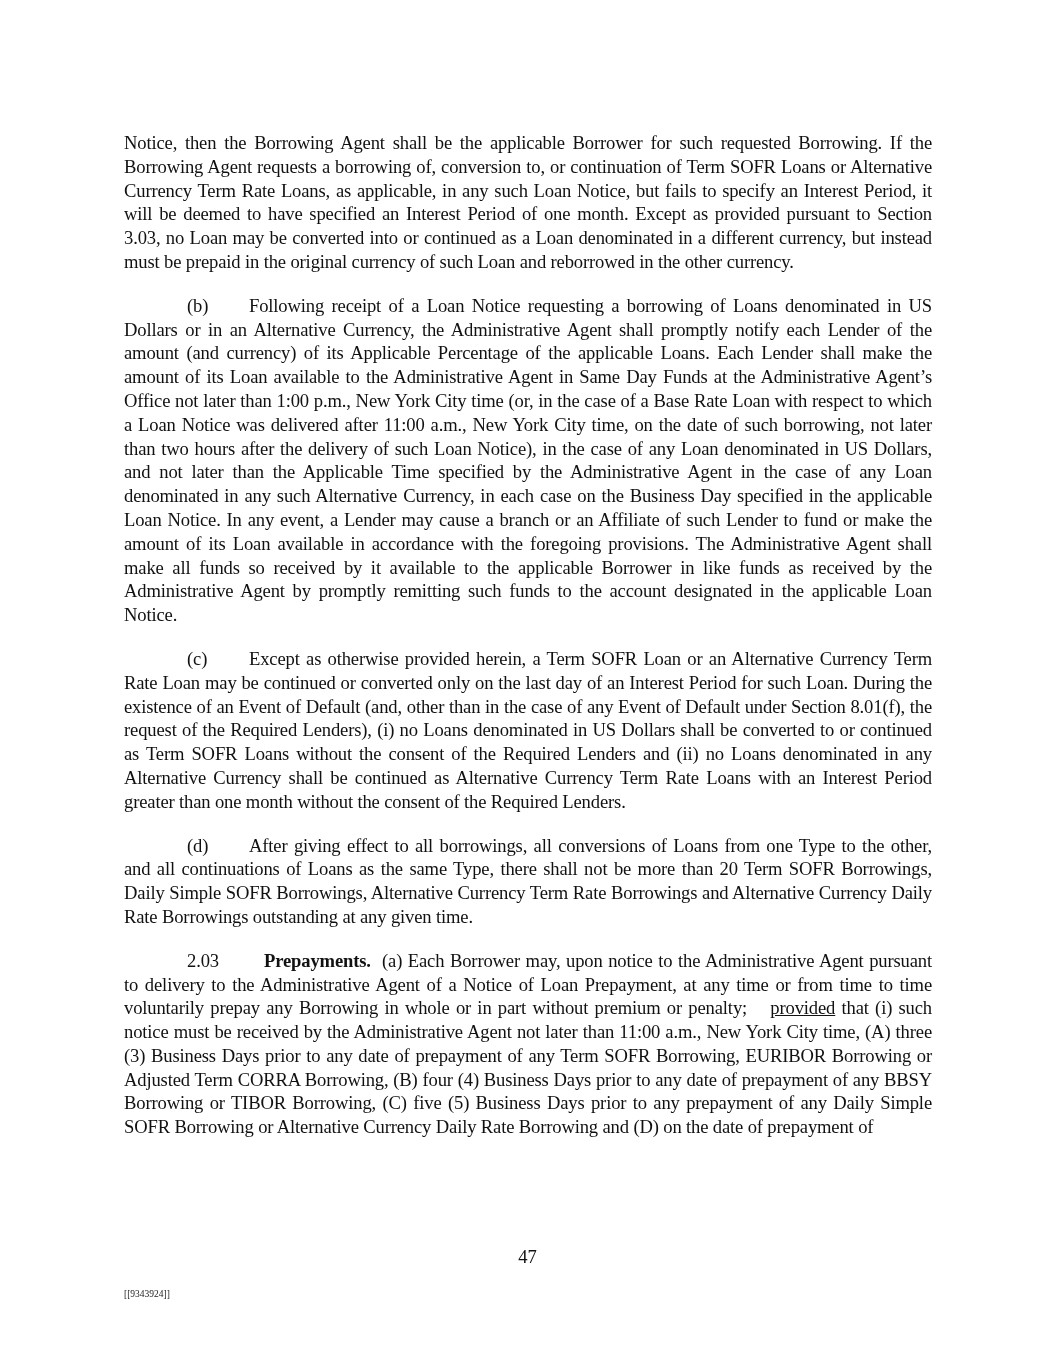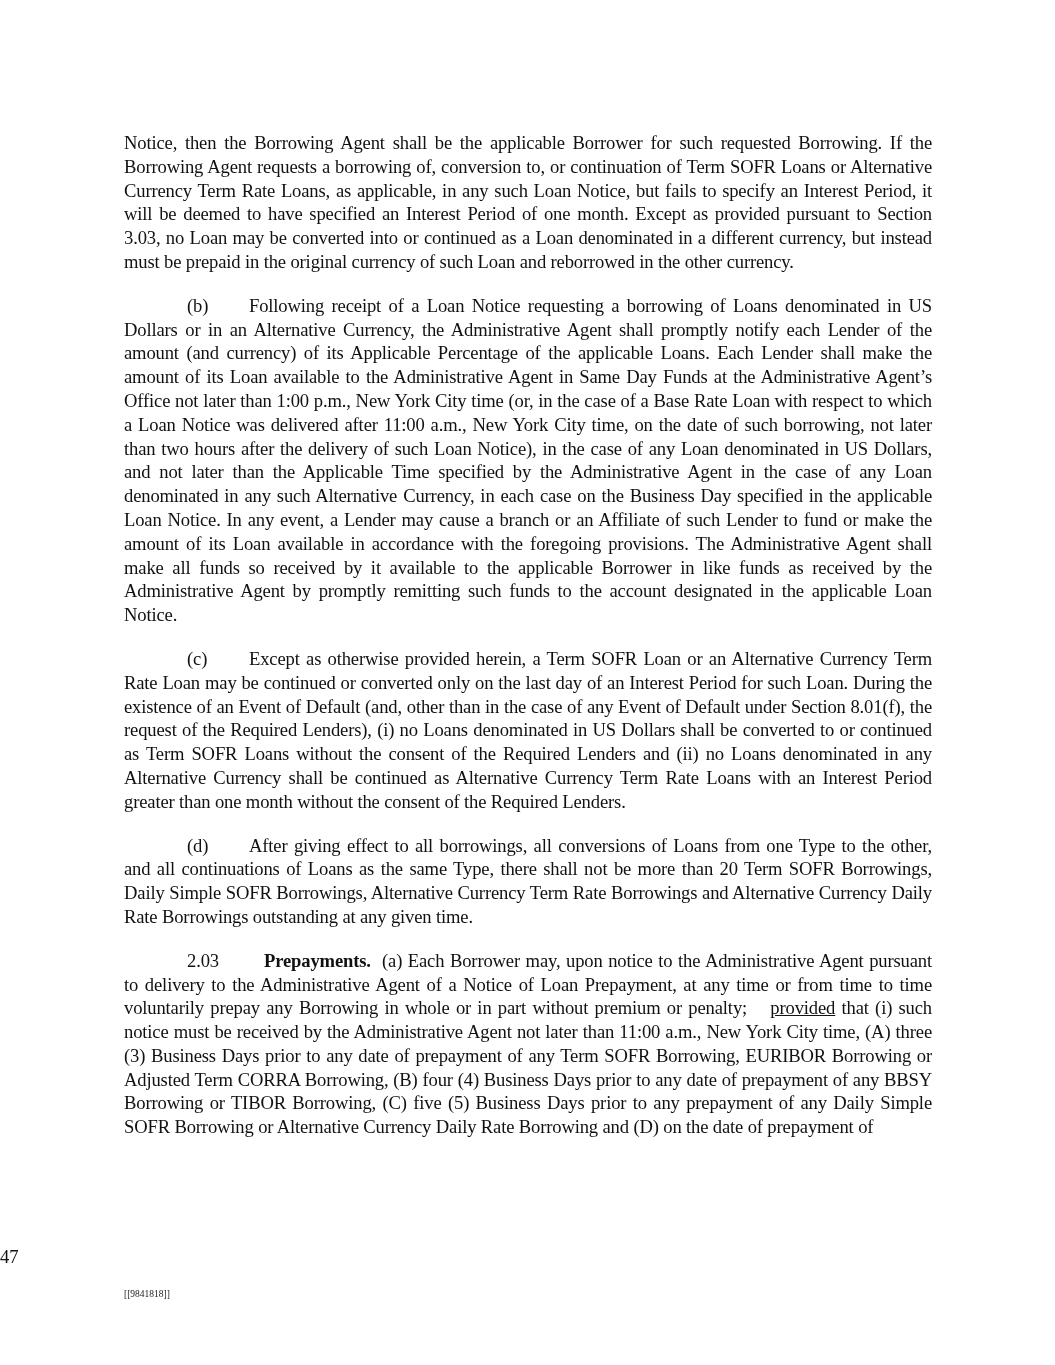--- a/index.html
+++ b/index.html
@@ -57,20 +57,21 @@
     }
     .u {
       text-decoration: underline;
       margin-left: 17px;
     }
     .page-number {
       position: absolute;
       top: 1246px;
       left: 0;
       width: 1055px;
+      text-align: center;
       font-size: 18.6px;
     }
     .doc-id {
       position: absolute;
       left: 124px;
       top: 1289px;
       font-size: 9.5px;
       color: #222;
     }
   </style>
@@ -87,15 +88,15 @@
 
     <p class="para indent"><span class="label">(c)</span><span>Except as otherwise provided herein, a Term SOFR Loan or an Alternative Currency Term Rate Loan may be continued or converted only on the last day of an Interest Period for such Loan.  During the existence of an Event of Default (and, other than in the case of any Event of Default under Section 8.01(f), the request of the Required Lenders), (i) no Loans denominated in US Dollars shall be converted to or continued as Term SOFR Loans without the consent of the Required Lenders and (ii) no Loans denominated in any Alternative Currency shall be continued as Alternative Currency Term Rate Loans with an Interest Period greater than one month without the consent of the Required Lenders.</span></p>
 
     <p class="para indent"><span class="label">(d)</span><span>After giving effect to all borrowings, all conversions of Loans from one Type to the other, and all continuations of Loans as the same Type, there shall not be more than 20 Term SOFR Borrowings, Daily Simple SOFR Borrowings, Alternative Currency Term Rate Borrowings and Alternative Currency Daily Rate Borrowings outstanding at any given time.</span></p>
 
     <p class="para indent"><span class="sec-num">2.03</span><span class="sec-title">Prepayments.</span>&nbsp; <span>(a) Each Borrower may, upon notice to the Administrative Agent pursuant to delivery to the Administrative Agent of a Notice of Loan Prepayment, at any time or from time to time voluntarily prepay any Borrowing in whole or in part without premium or penalty; </span><span class="u">provided</span><span> that (i) such notice must be received by the Administrative Agent not later than 11:00 a.m., New York City time, (A) three (3) Business Days prior to any date of prepayment of any Term SOFR Borrowing, EURIBOR Borrowing or Adjusted Term CORRA Borrowing, (B) four (4) Business Days prior to any date of prepayment of any BBSY Borrowing or TIBOR Borrowing, (C) five (5) Business Days prior to any prepayment of any Daily Simple SOFR Borrowing or Alternative Currency Daily Rate Borrowing and (D) on the date of prepayment of</span></p>
 
   </div>
 
   <div class="page-number">47</div>
-  <div class="doc-id">[[9841818]]</div>
+  <div class="doc-id">[[9343924]]</div>
 
 </div>
 
 </body></html>

